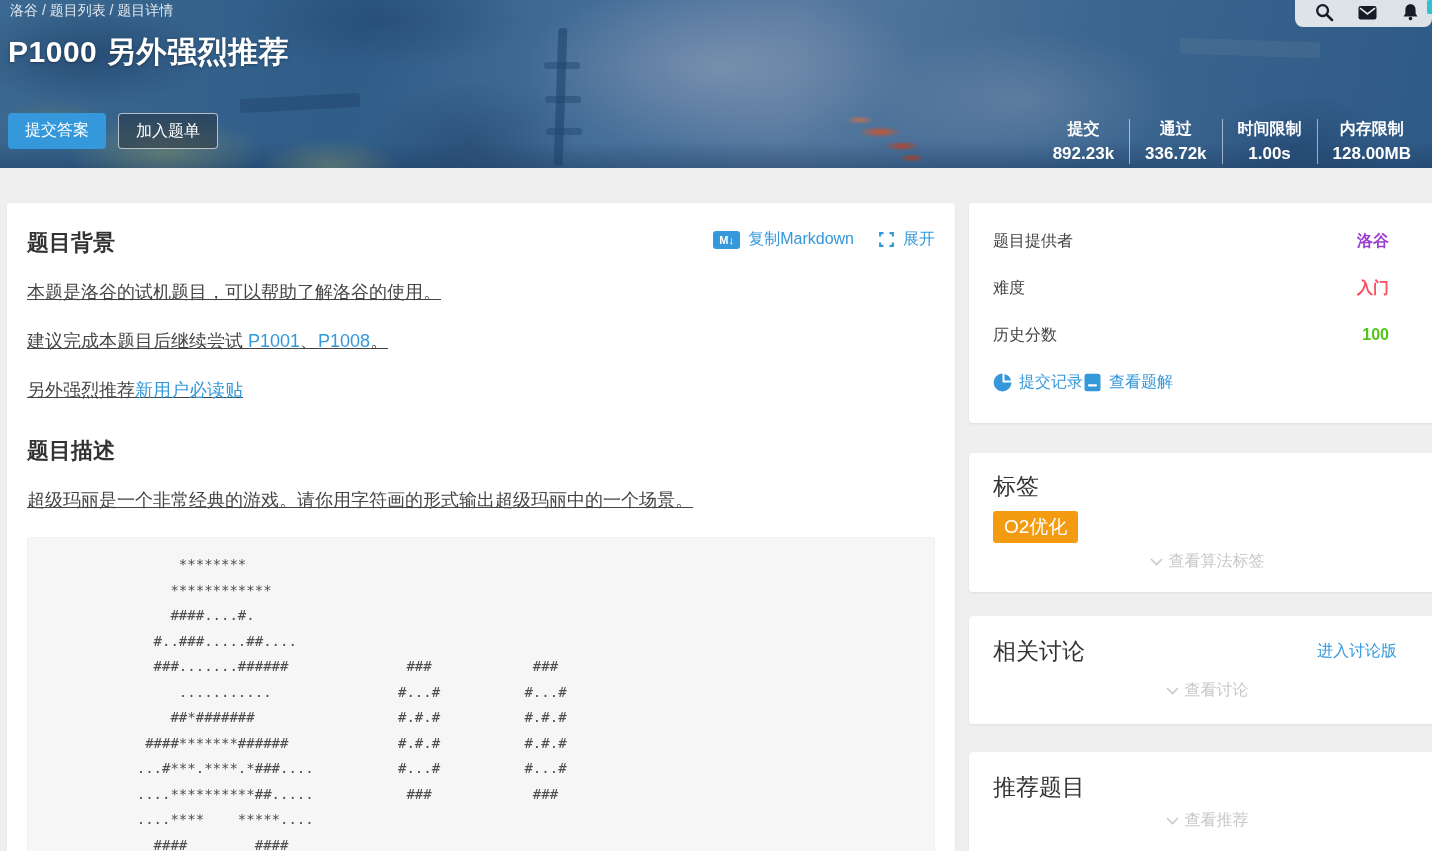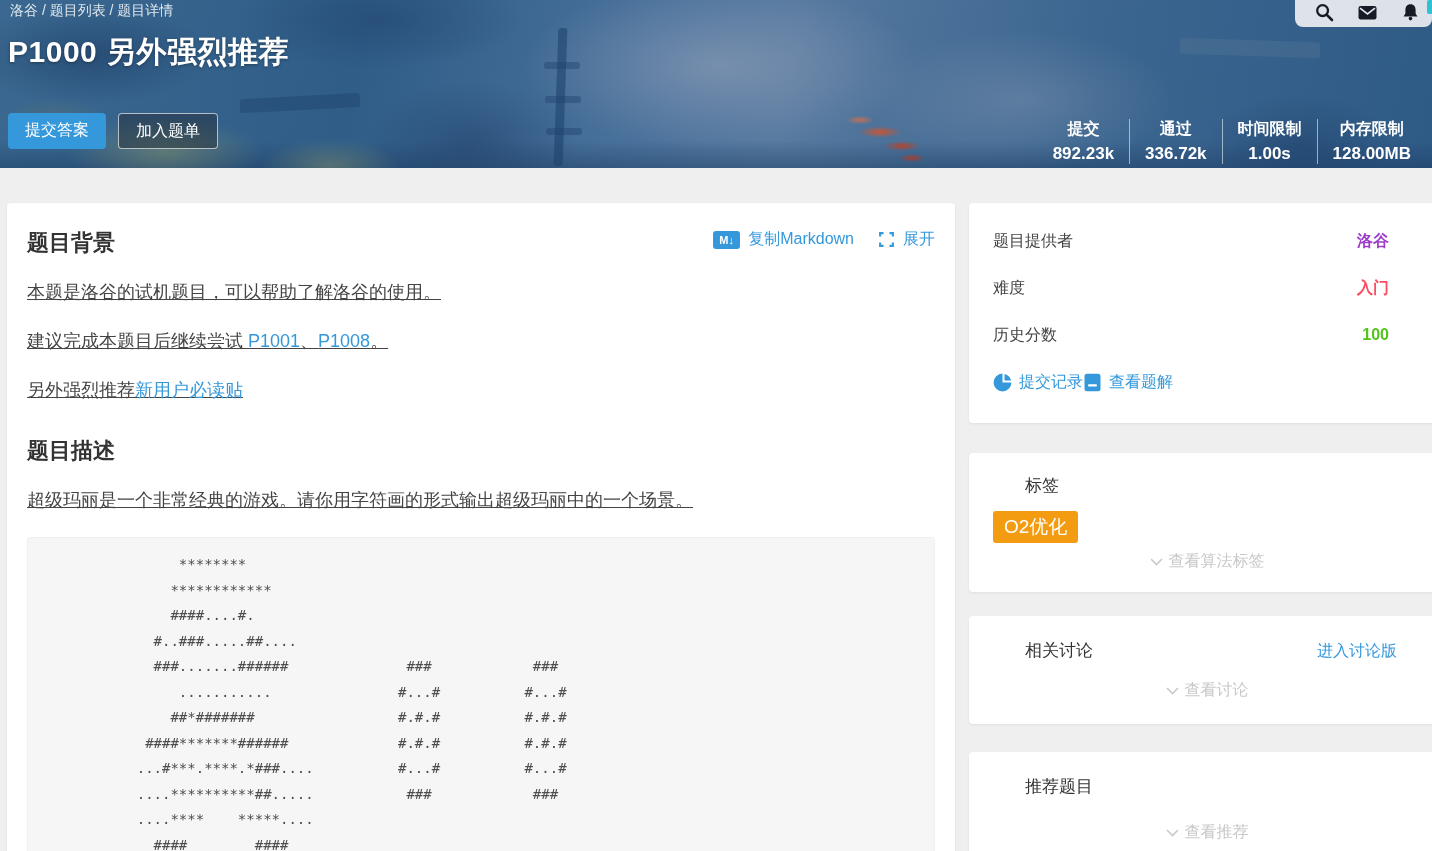--- a/index.html
+++ b/index.html
@@ -75,34 +75,34 @@
   .side-card { position:absolute; left:969px; width:476px; background:#fff; border-radius:4px;
     box-shadow:0 1px 3px rgba(0,0,0,.07); }
   .info-card { top:203px; height:220px; padding:26px 24px; }
   .info-row { display:flex; justify-content:space-between; font-size:16px; line-height:24px; margin-bottom:23px; }
   .info-row .k { color:#444; }
   .info-row .v { font-weight:bold; padding-right:32px; }
   .info-links { display:flex; margin-top:25px; }
   .side-link { display:flex; align-items:center; gap:7px; color:#3498db; font-size:16px; cursor:pointer; }
 
   .tags-card { top:453px; height:139px; padding:22px 24px; }
-  h3.side-head { font-size:17px; font-weight:normal; color:#333; line-height:22px;margin-left:32px; }
+  h3.side-head { font-size:23px; font-weight:normal; color:#333; line-height:22px; }
   .tag-badge { display:inline-block; margin-top:14px; color:#fff; font-size:19px;
     padding:3px 11px; border-radius:3px; cursor:pointer; }
   .collapse-row { display:flex; justify-content:center; align-items:center; gap:6px;
     color:#c9c9c9; font-size:16px; cursor:pointer; }
   .tags-card .collapse-row { margin-top:8px; }
 
   .discuss-card { top:616px; height:108px; padding:24px 24px; }
   .discuss-head { display:flex; justify-content:space-between; align-items:center; padding-right:24px; }
   .enter-link { color:#3498db; font-size:16px; cursor:pointer; }
   .discuss-card .collapse-row { margin-top:18px; }
 
   .recommend-card { top:752px; height:110px; padding:24px 24px; }
-  .recommend-card .collapse-row { margin-top:24px;text-align:right; }
+  .recommend-card .collapse-row { margin-top:12px;text-align:right; }
 </style>
 </head>
 <body>
 
 <div class="page">
 
   <header class="hero">
     <div class="stroke mast"></div>
     <div class="stroke rung r1"></div>
     <div class="stroke rung r2"></div>

